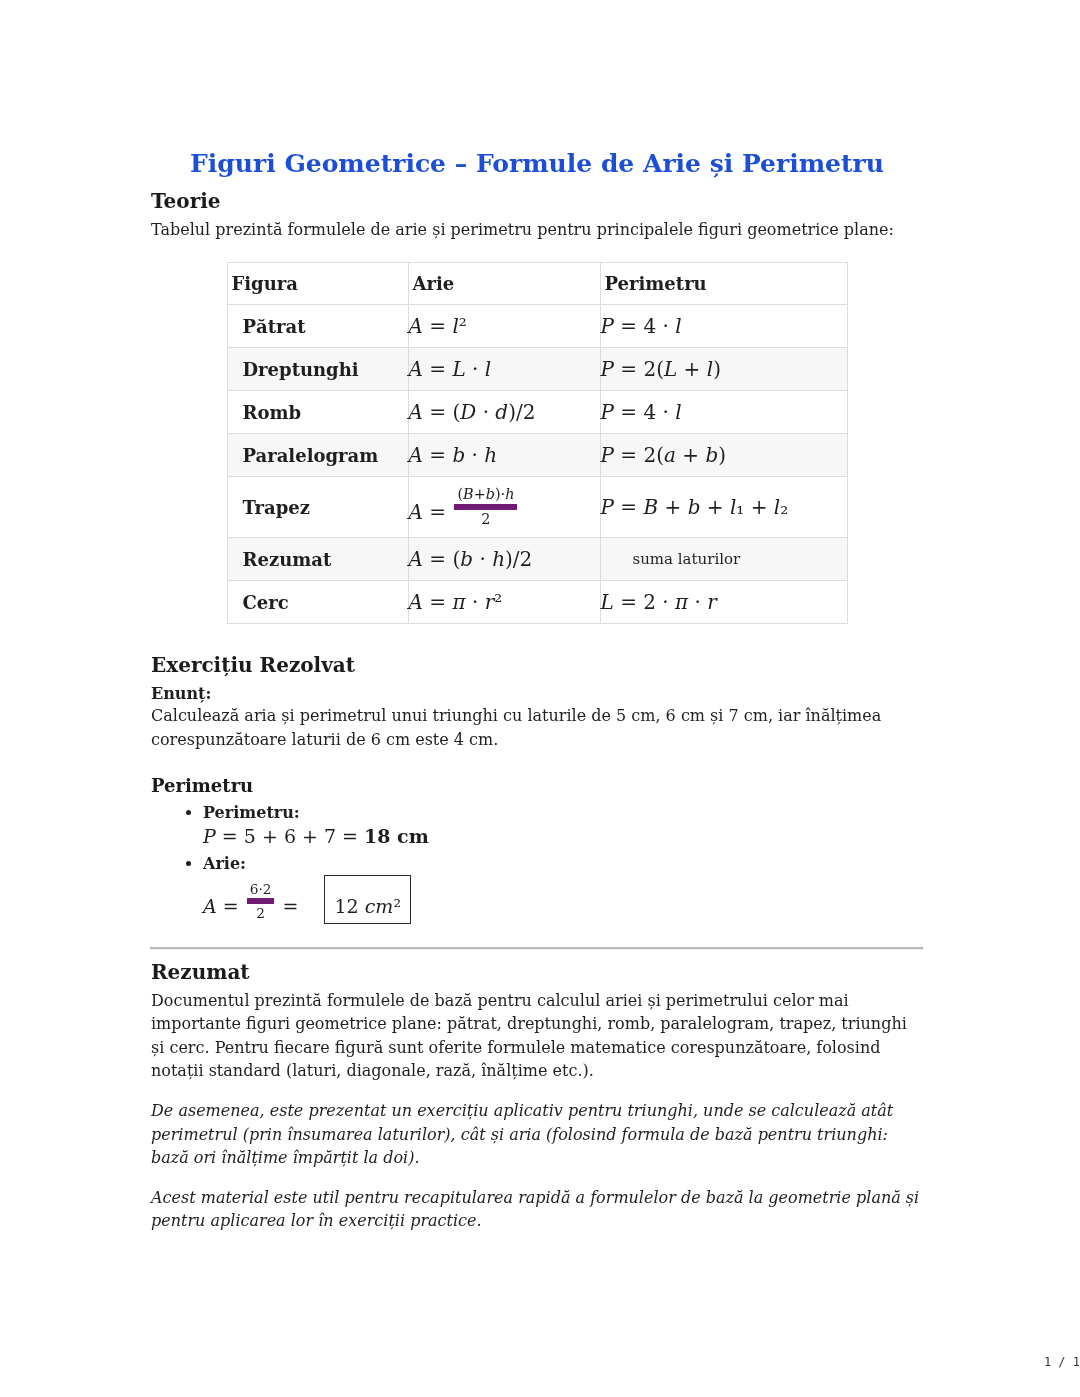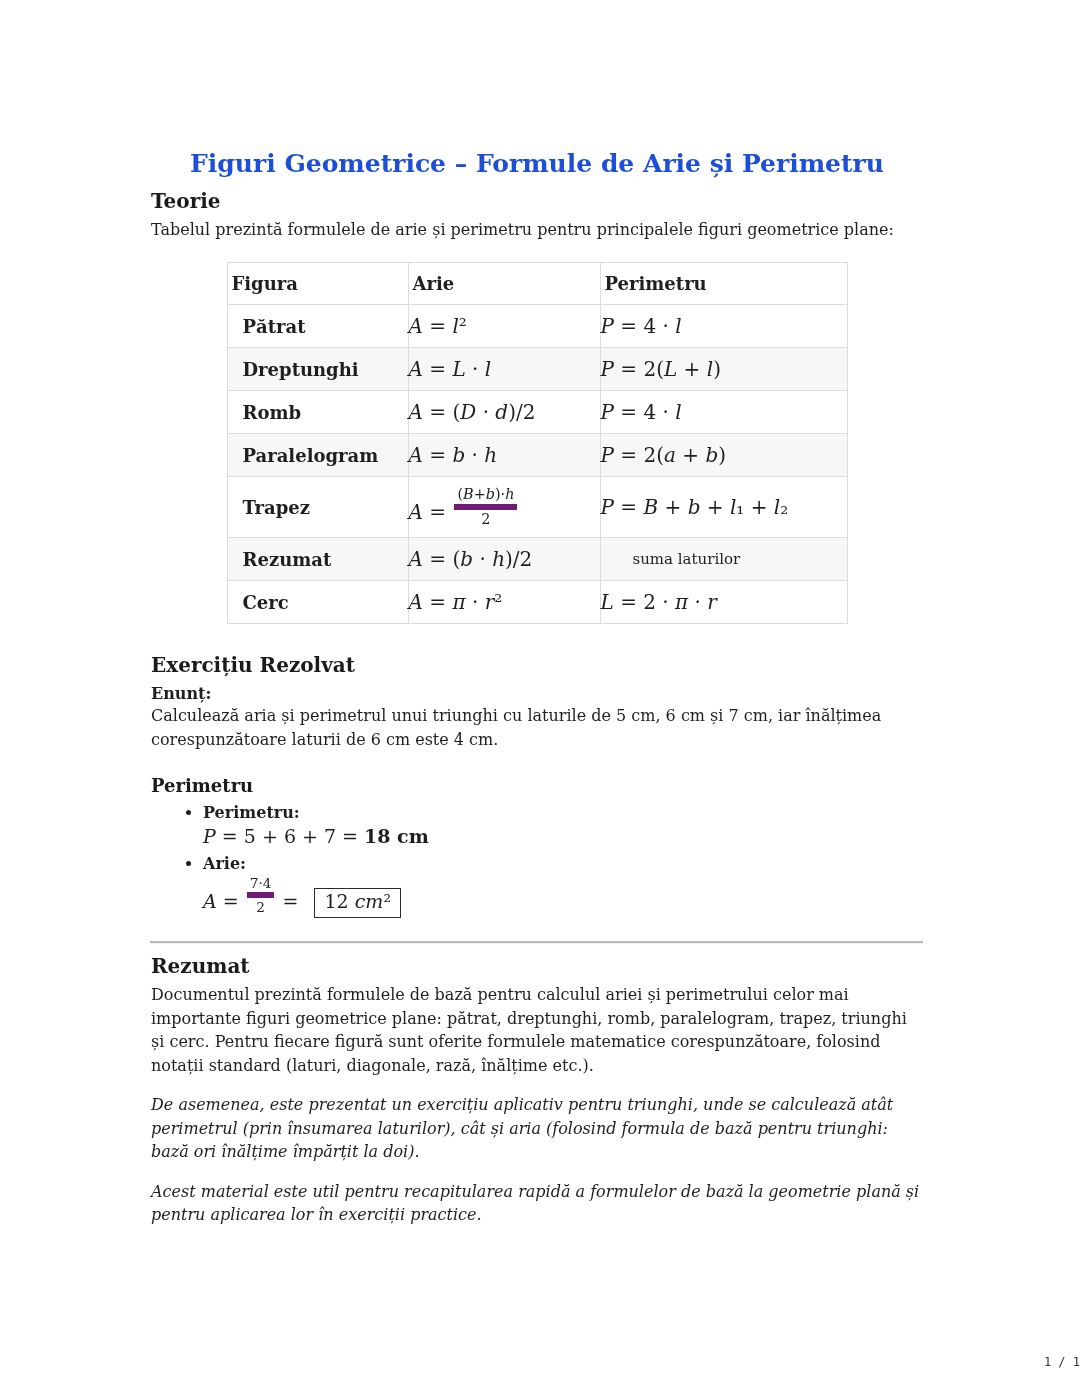--- a/index.html
+++ b/index.html
@@ -93,22 +93,22 @@
   }
   .frac .num {
     display: block;
     border-bottom: 6px solid #701a75;
     padding: 0 3px 1px;
   }
   .frac .den { display: block; padding-top: 1px; }
   .boxed {
     display: inline-block;
     border: 1.5px solid #2b2b2b;
-    padding: 0 9px 3px;
-    margin-left: 10px;
+    padding: 18px 9px 3px;
+    margin-left: 20px;
   }
   
   .enunt-label {
     font-size: 16px;
     font-weight: bold;
     margin-top: 7px;
     margin-bottom: 1px;
   }
   ul.solution {
     margin: 5px 0 0 0;
@@ -207,21 +207,21 @@
   <p class="body-text">Calculează aria și perimetrul unui triunghi cu laturile de 5 cm, 6 cm și 7 cm, iar înălțimea corespunzătoare laturii de 6 cm este 4 cm.</p>
 
   <h3 class="subsection">Perimetru</h3>
   <ul class="solution">
     <li>
       <span class="li-label">Perimetru:</span><br>
       <span class="li-formula"><span data-math=""><i>P</i> = 5 + 6 + 7 = </span><b>18 cm</b></span>
     </li>
     <li>
       <span class="li-label">Arie:</span><br>
-      <span class="li-formula"><span data-math=""><i>A</i> = </span><span class="frac"><span class="num">7·4</span><span class="den">2</span></span><span> = </span><span class="boxed" data-math="">12 <i>cm</i>²</span></span>
+      <span class="li-formula"><span data-math=""><i>A</i> = </span><span class="frac"><span class="num">6·2</span><span class="den">2</span></span><span> = </span><span class="boxed" data-math="">12 <i>cm</i>²</span></span>
     </li>
   </ul>
 
   <hr class="divider">
 
   <div class="rezumat">
     <h2 class="section rezumat-head">Rezumat</h2>
     <p class="body-text">Documentul prezintă formulele de bază pentru calculul ariei și perimetrului celor mai importante figuri geometrice plane: pătrat, dreptunghi, romb, paralelogram, trapez, triunghi și cerc. Pentru fiecare figură sunt oferite formulele matematice corespunzătoare, folosind notații standard (laturi, diagonale, rază, înălțime etc.).</p>
     <p class="body-text">De asemenea, este prezentat un exercițiu aplicativ pentru triunghi, unde se calculează atât perimetrul (prin însumarea laturilor), cât și aria (folosind formula de bază pentru triunghi: bază ori înălțime împărțit la doi).</p>
     <p class="body-text">Acest material este util pentru recapitularea rapidă a formulelor de bază la geometrie plană și pentru aplicarea lor în exerciții practice.</p>

